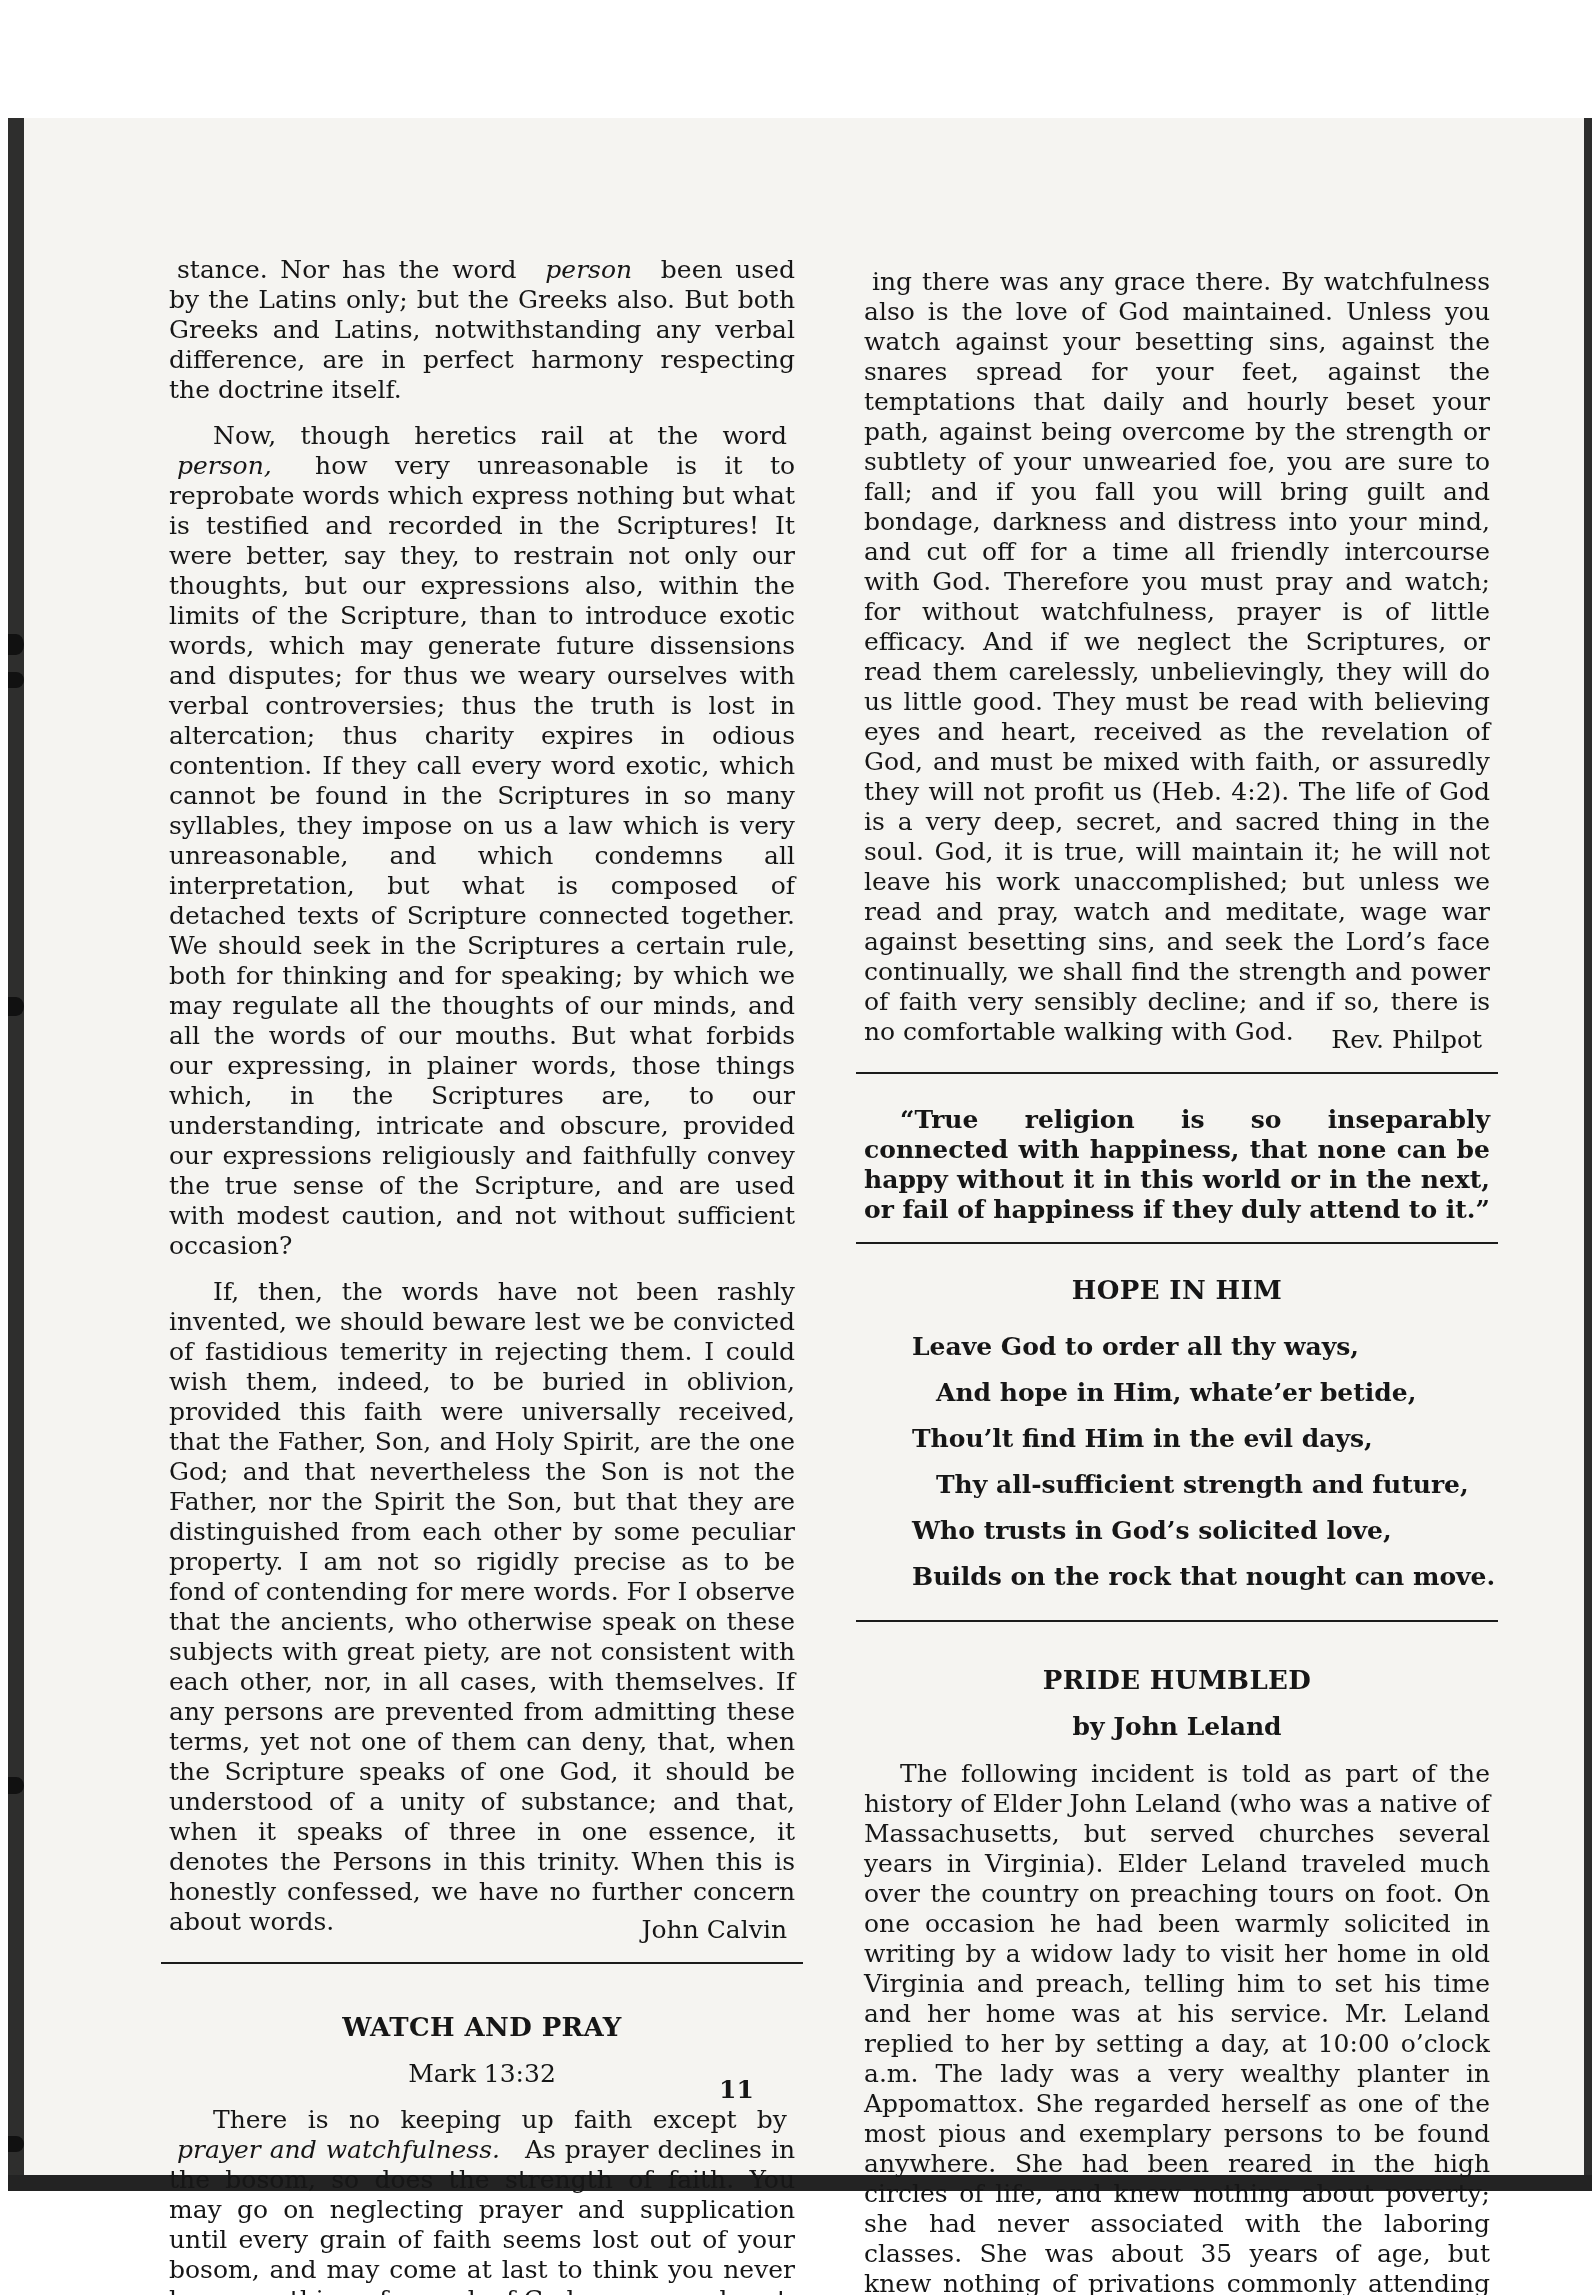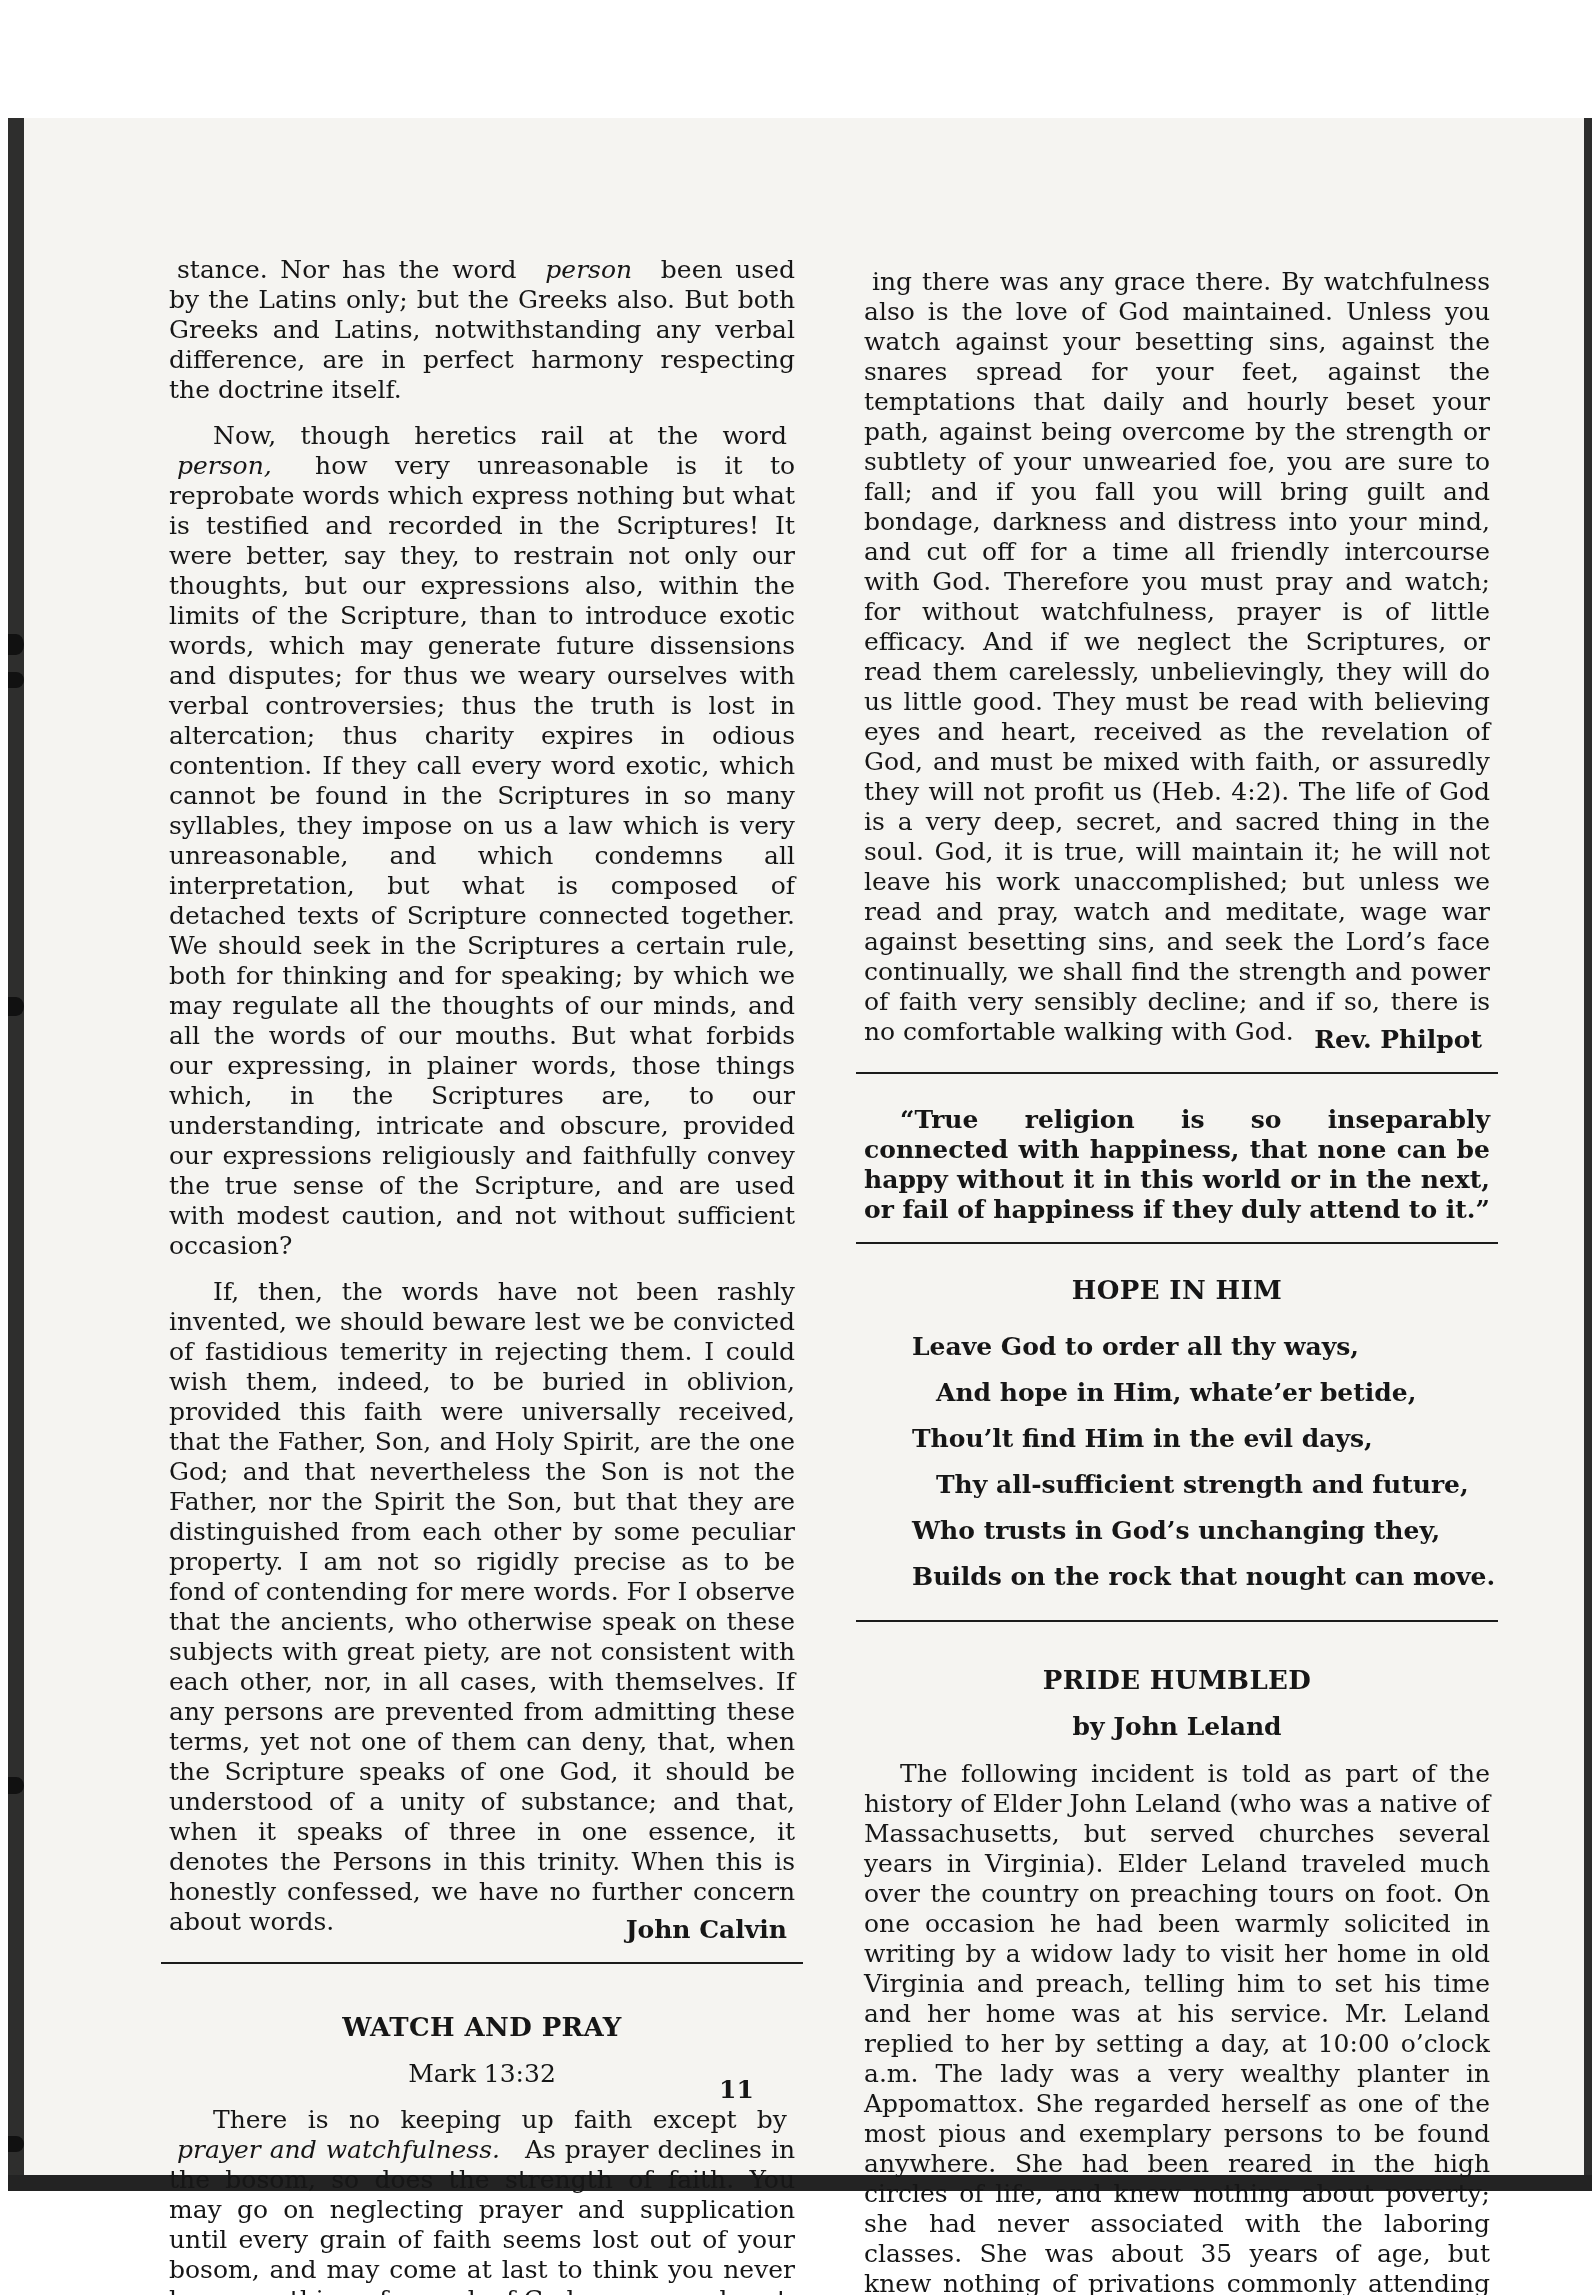--- a/index.html
+++ b/index.html
@@ -26,21 +26,21 @@
   .blob.b5 { top:2018px; height:14px; }
 
   .col { position:absolute; top:121px; width:658px; }
   .col-left  { left:145px; }
   .col-right { left:840px;margin-top:12px; }
 
   p.body { font-size:25px; line-height:30px; text-align:justify; }
   p.ind  { text-indent:36px; }
   i { font-style:italic; }
 
-  .attr { float:right; font-weight:bold; font-style:normal; }
+  .attr { float:right; font-weight:normal; font-style:normal; }
 
   .rule { border-top:2.6px solid #1b1b1b; height:0; }
   .rule.r-left  { margin:17.3px 0 24px 0; }
   .rule.r1 { margin:17.3px 0 7px 0; }
   .rule.r2 { margin:8.6px 0 7px 0; }
   .rule.r3 { margin:12px 0 19px 0; }
 
   .heading { font-size:26px; line-height:31px; font-weight:bold;
              text-align:center; letter-spacing:0.4px; }
   .subheading { font-size:25px; line-height:30px; text-align:center; }
@@ -95,21 +95,21 @@
     <p class="body ind quote">“True religion is so inseparably connected with happiness, that none can be happy without it in this world or in the next, or fail of happiness if they duly attend to it.”</p>
 
     <div class="rule r2"></div>
 
     <h2 class="heading">HOPE IN HIM</h2>
     <div class="poem">
       <div class="poem-line">Leave God to order all thy ways,</div>
       <div class="poem-line indented">And hope in Him, whate’er betide,</div>
       <div class="poem-line">Thou’lt find Him in the evil days,</div>
       <div class="poem-line indented">Thy all-sufficient strength and future,</div>
-      <div class="poem-line">Who trusts in God’s unchanging they,</div>
+      <div class="poem-line">Who trusts in God’s solicited love,</div>
       <div class="poem-line">Builds on the rock that nought can move.</div>
     </div>
 
     <div class="rule r3"></div>
 
     <h2 class="heading">PRIDE HUMBLED</h2>
     <div class="byline">by John Leland</div>
     <p class="body ind">The following incident is told as part of the history of Elder John Leland (who was a native of Massachusetts, but served churches several years in Virginia). Elder Leland traveled much over the country on preaching tours on foot. On one occasion he had been warmly solicited in writing by a widow lady to visit her home in old Virginia and preach, telling him to set his time and her home was at his service. Mr. Leland replied to her by setting a day, at 10:00 o’clock a.m. The lady was a very wealthy planter in Appomattox. She regarded herself as one of the most pious and exemplary persons to be found anywhere. She had been reared in the high circles of life, and knew nothing about poverty; she had never associated with the laboring classes. She was about 35 years of age, but knew nothing of privations commonly attending the life of a widowed mother. She took much pains to appear pious, and her chief object in inviting Mr. Leland was that</p>
   </div>
 

